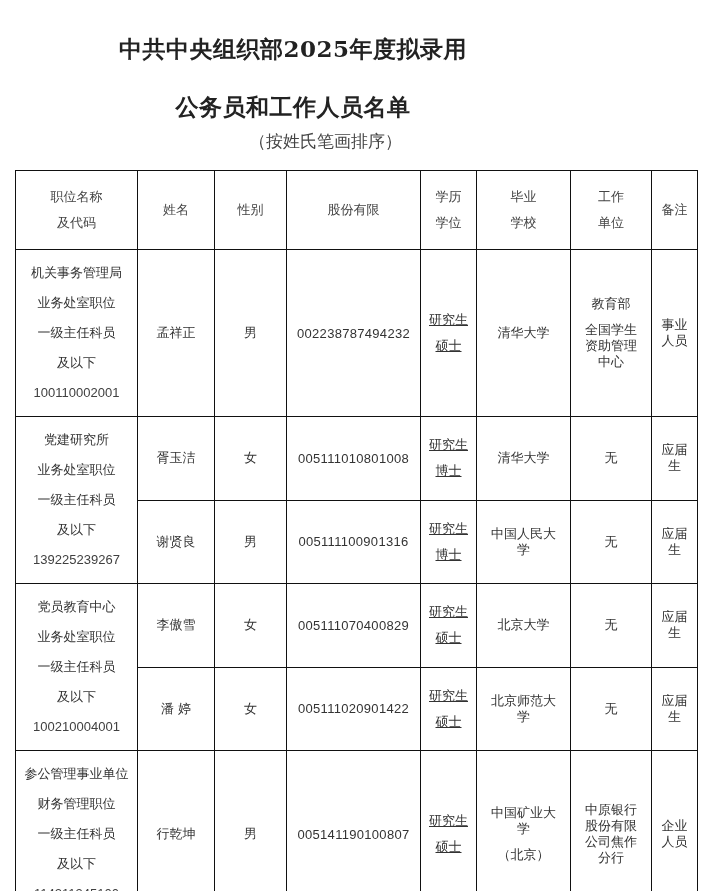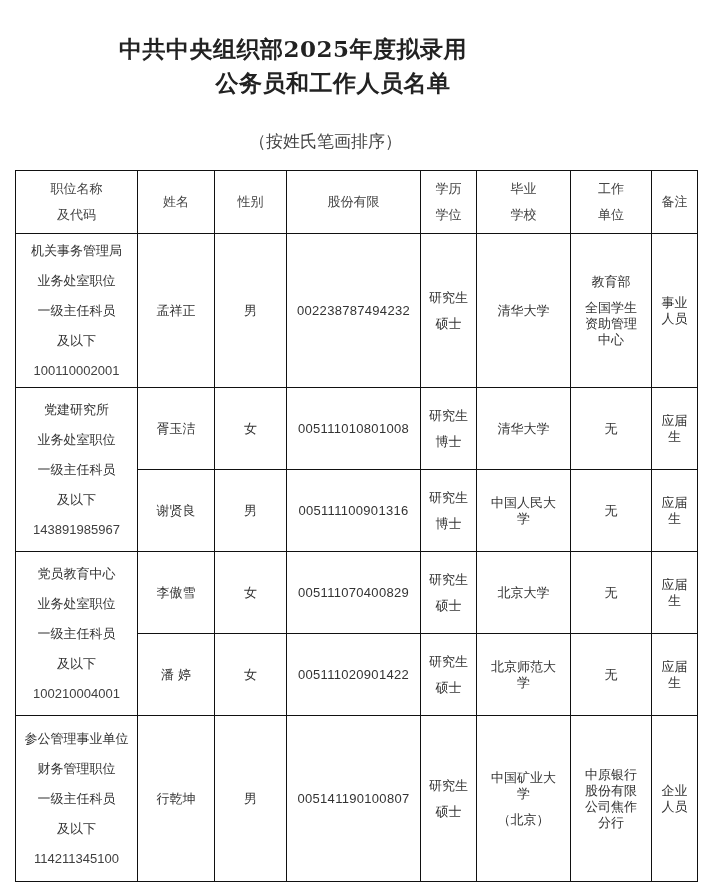--- a/index.html
+++ b/index.html
@@ -1,27 +1,27 @@
 <!DOCTYPE html>
 <html><head>
 <meta charset="utf-8">
 <style>
   html, body { margin: 0; padding: 0; background: #ffffff; }
   body { width: 721px; height: 891px; position: relative; overflow: hidden; font-family: "DejaVu Sans", sans-serif; color: #333; }
   .title { position: absolute; left: 0; width: 586px; text-align: center; font-family: "DejaVu Serif", serif; font-weight: bold; color: #222; font-size: 23px; letter-spacing: 0.5px; }
   .t1 { top: 34px; }
-  .t2 { top: 68px; margin-left: 40px; }
+  .t2 { top: 92px; }
   .subtitle { position: absolute; top: 130px; left: 0; width: 651px; text-align: center; font-size: 17px; color: #444; }
   table.roster { position: absolute; left: 15px; top: 170px; border-collapse: collapse; table-layout: fixed; }
-  table.roster td { border: 1.5px solid #111; text-align: center; vertical-align: middle; padding: 0 2px; font-size: 13px; color: #333; }
+  table.roster td { border: 1.5px solid #111; text-align: center; vertical-align: middle; padding: 8px 2px; font-size: 13px; color: #333; }
   table.roster thead td { height: 62px; line-height: 26px; color: #444; font-size: 13px; }
   .mono { font-family: "Liberation Sans", sans-serif; font-size: 13.5px; color: #3a3a2a; letter-spacing: 0.3px; }
   .pos { line-height: 30px; }
   .pos .code { font-family: "Liberation Sans", sans-serif; color: #404040; }
-  .lh2 { line-height: 26px; }
+  .lh2 { line-height: 26px; text-decoration: underline; }
   .tight { line-height: 16px; font-size: 13px; }
   .pad { display: block; height: 10px; }
 </style>
 </head>
 <body>
 
 <div class="title t1">中共中央组织部2025年度拟录用</div>
 <div class="title t2">公务员和工作人员名单</div>
 <div class="subtitle">（按姓氏笔画排序）</div>
 
@@ -75,21 +75,21 @@
           <div>人员</div>
         </td>
     </tr>
 
     <tr style="height:82px">
       <td class="pos" rowspan="2">
         <div>党建研究所</div>
         <div>业务处室职位</div>
         <div>一级主任科员</div>
         <div>及以下</div>
-        <div class="code">143891985967</div>
+        <div class="code">139225239267</div>
       </td>
       <td>胥玉洁</td>
       <td>女</td>
       <td class="mono">005111010801008</td>
       <td class="lh2"><span>研究生</span><br><span>博士</span></td>
       <td>清华大学</td>
       <td>无</td>
       <td class="tight">
           <div>应届</div>
           <div>生</div>

